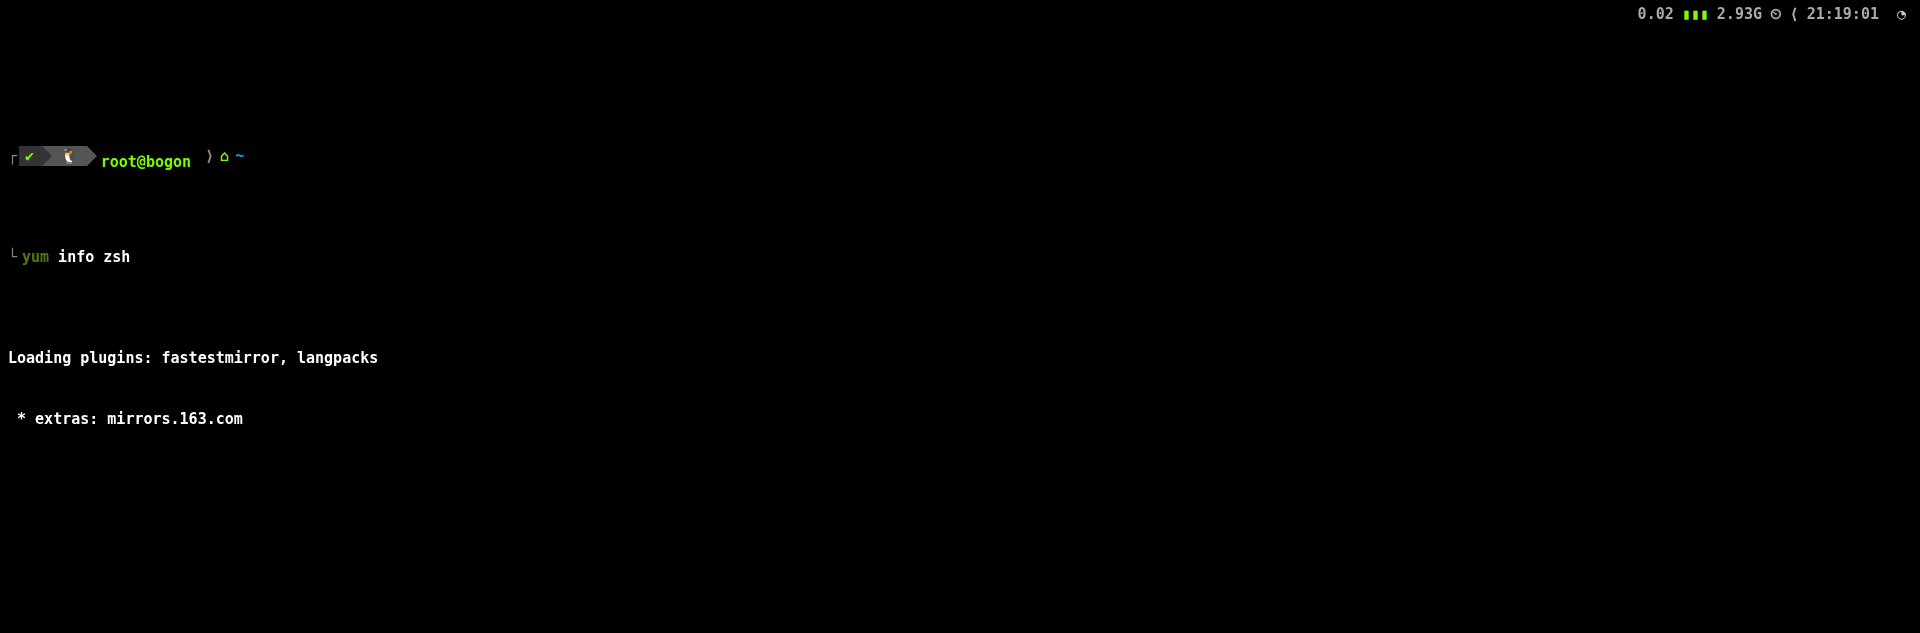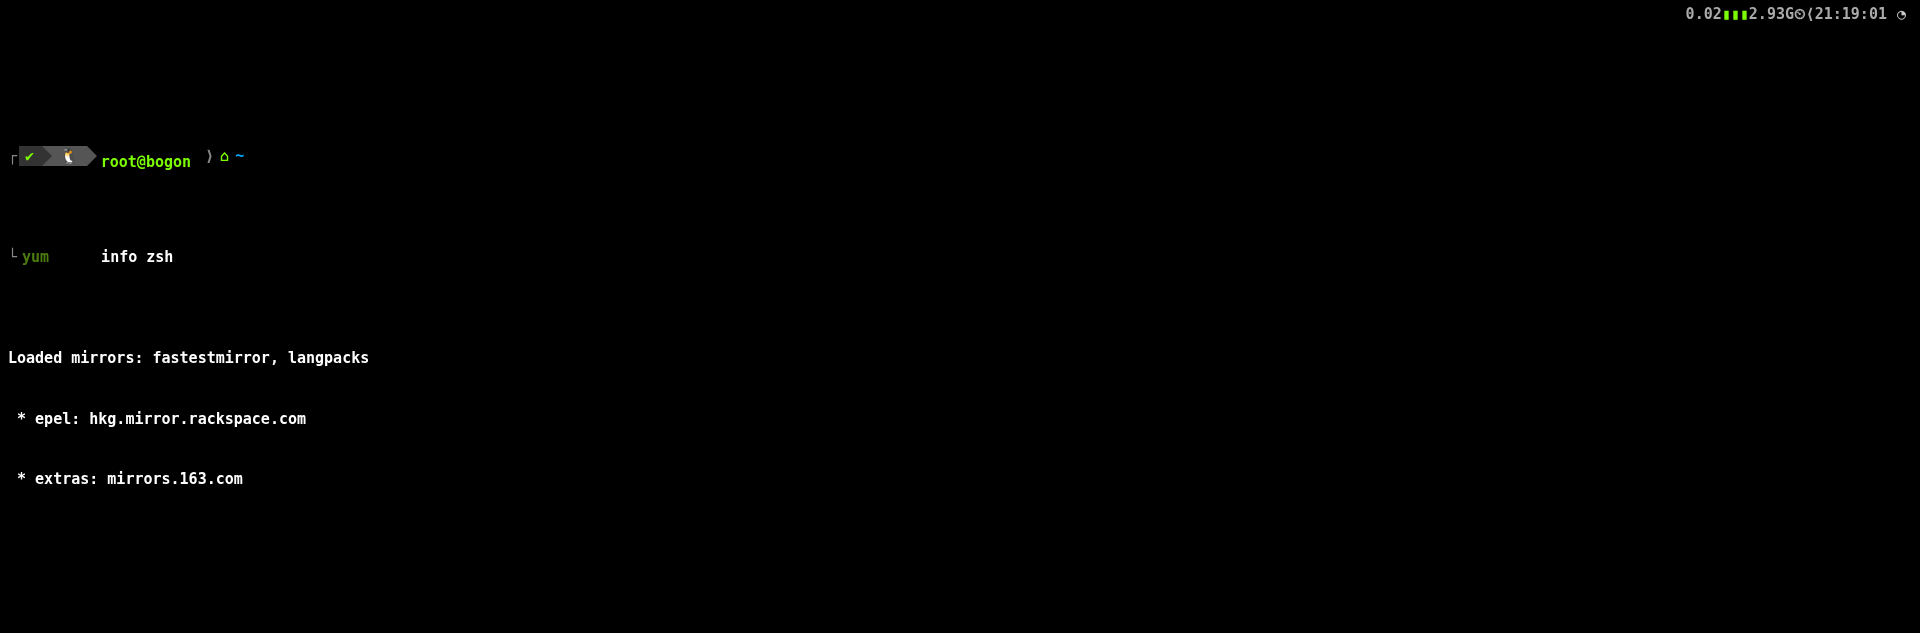--- a/index.html
+++ b/index.html
@@ -57,27 +57,28 @@
   .gt { color:#888; padding:0 6px; }
   .home-icon { color:#7cfc00; padding-right:6px; }
   .tilde { color:#0af; }
   .status-right {
     position: absolute;
     top: 4px;
     right: 14px;
     color: #ccc;
     display: flex;
     align-items: center;
+    gap: 8px;
     font-weight: bold;
   }
   .status-right .dim { color:#aaa; }
   .status-right .ico { color:#7cfc00; }
   .line { min-height: 20px; display:block; }
   .yellow { color: #4d7c0f; }
-  .white { color: #ffffff; padding-left: 43px; }
+  .white { color: #ffffff; }
   .corner {
     color:#888;
     position:relative;
     top:0;
     padding-right:2px;
   }
   .cmd-line { display:flex; align-items:center; height:20px;}
   .cmd-line .prefix { color:#888; width:14px; display:inline-block; }
   .clock-ico { color:#ccc; }
 </style>
@@ -110,22 +111,21 @@
     <span class="tilde">~</span>
   </div>
 
   
   <div class="cmd-line">
     <span class="prefix">└</span>
     <span class="yellow">yum</span><span class="white"> info zsh</span>
   </div>
 
   
-  <span class="line">Loaded mirrors: fastestmirror, langpacks</span>
-  <span class="line"> * epel: hkg.mirror.rackspace.com</span>
+  <span class="line">Loading plugins: fastestmirror, langpacks</span>
   <span class="line"> * extras: mirrors.163.com</span>
   
   
 
   
   
   
   
   
   

